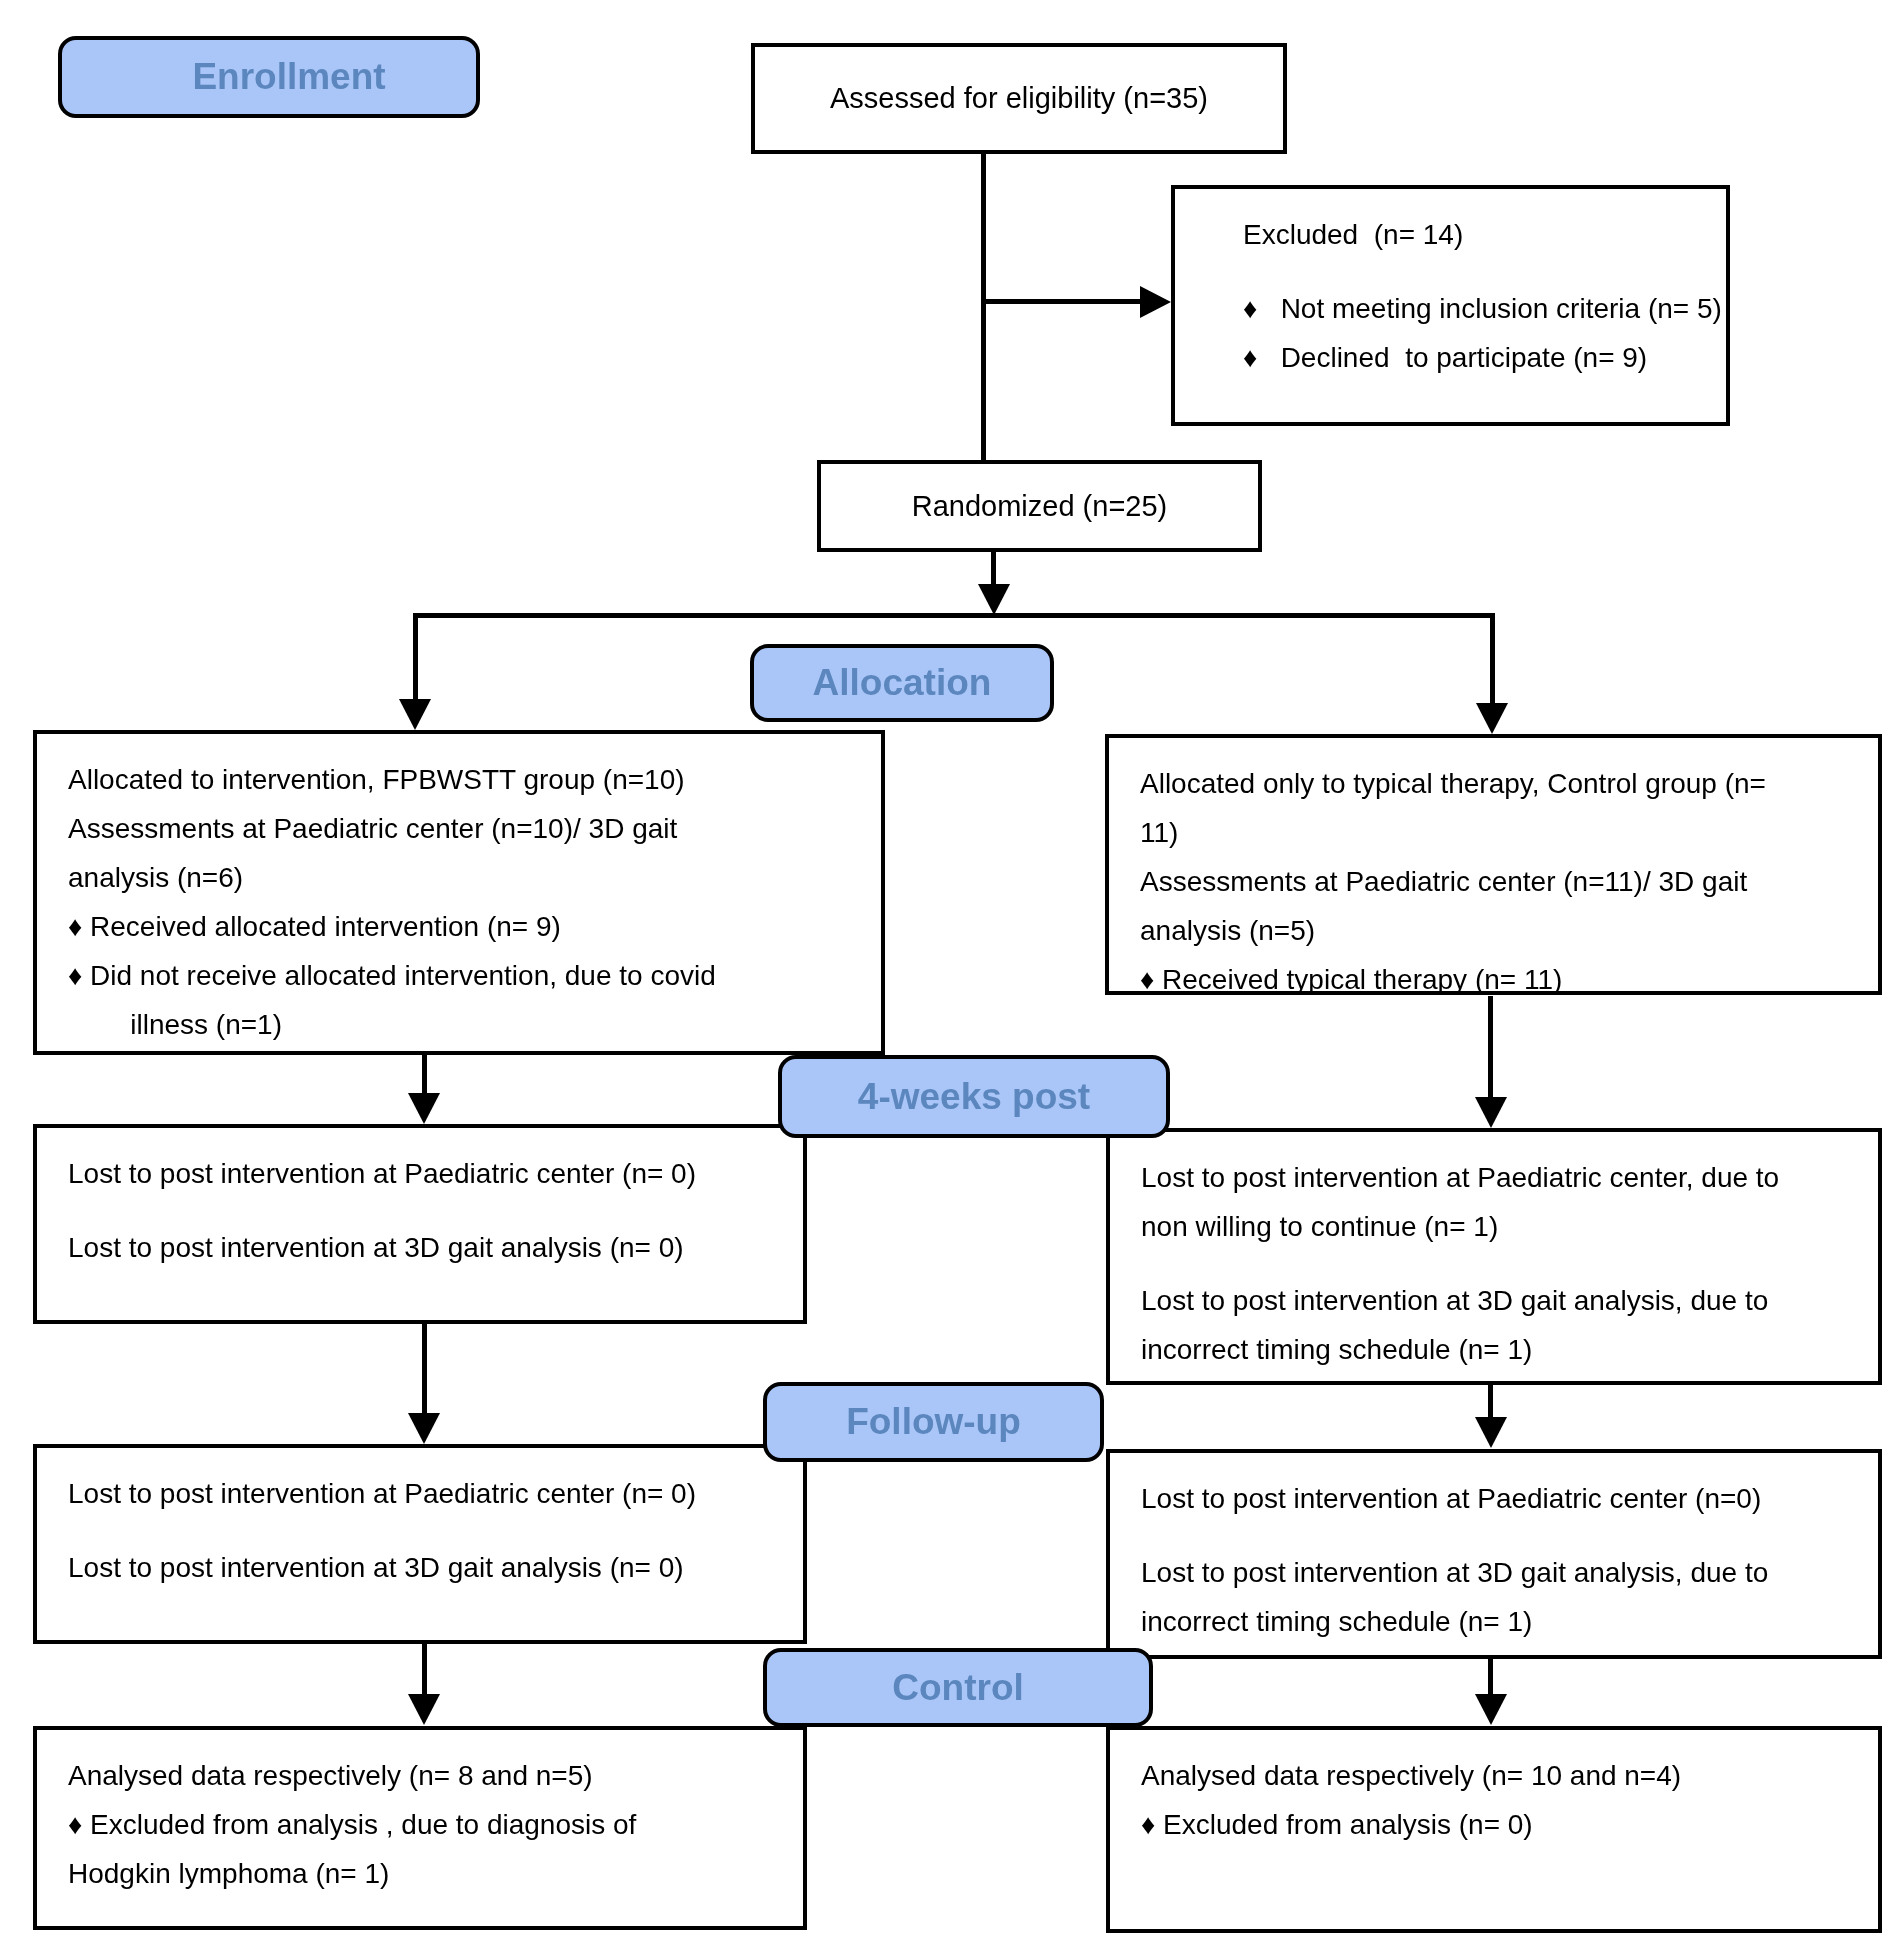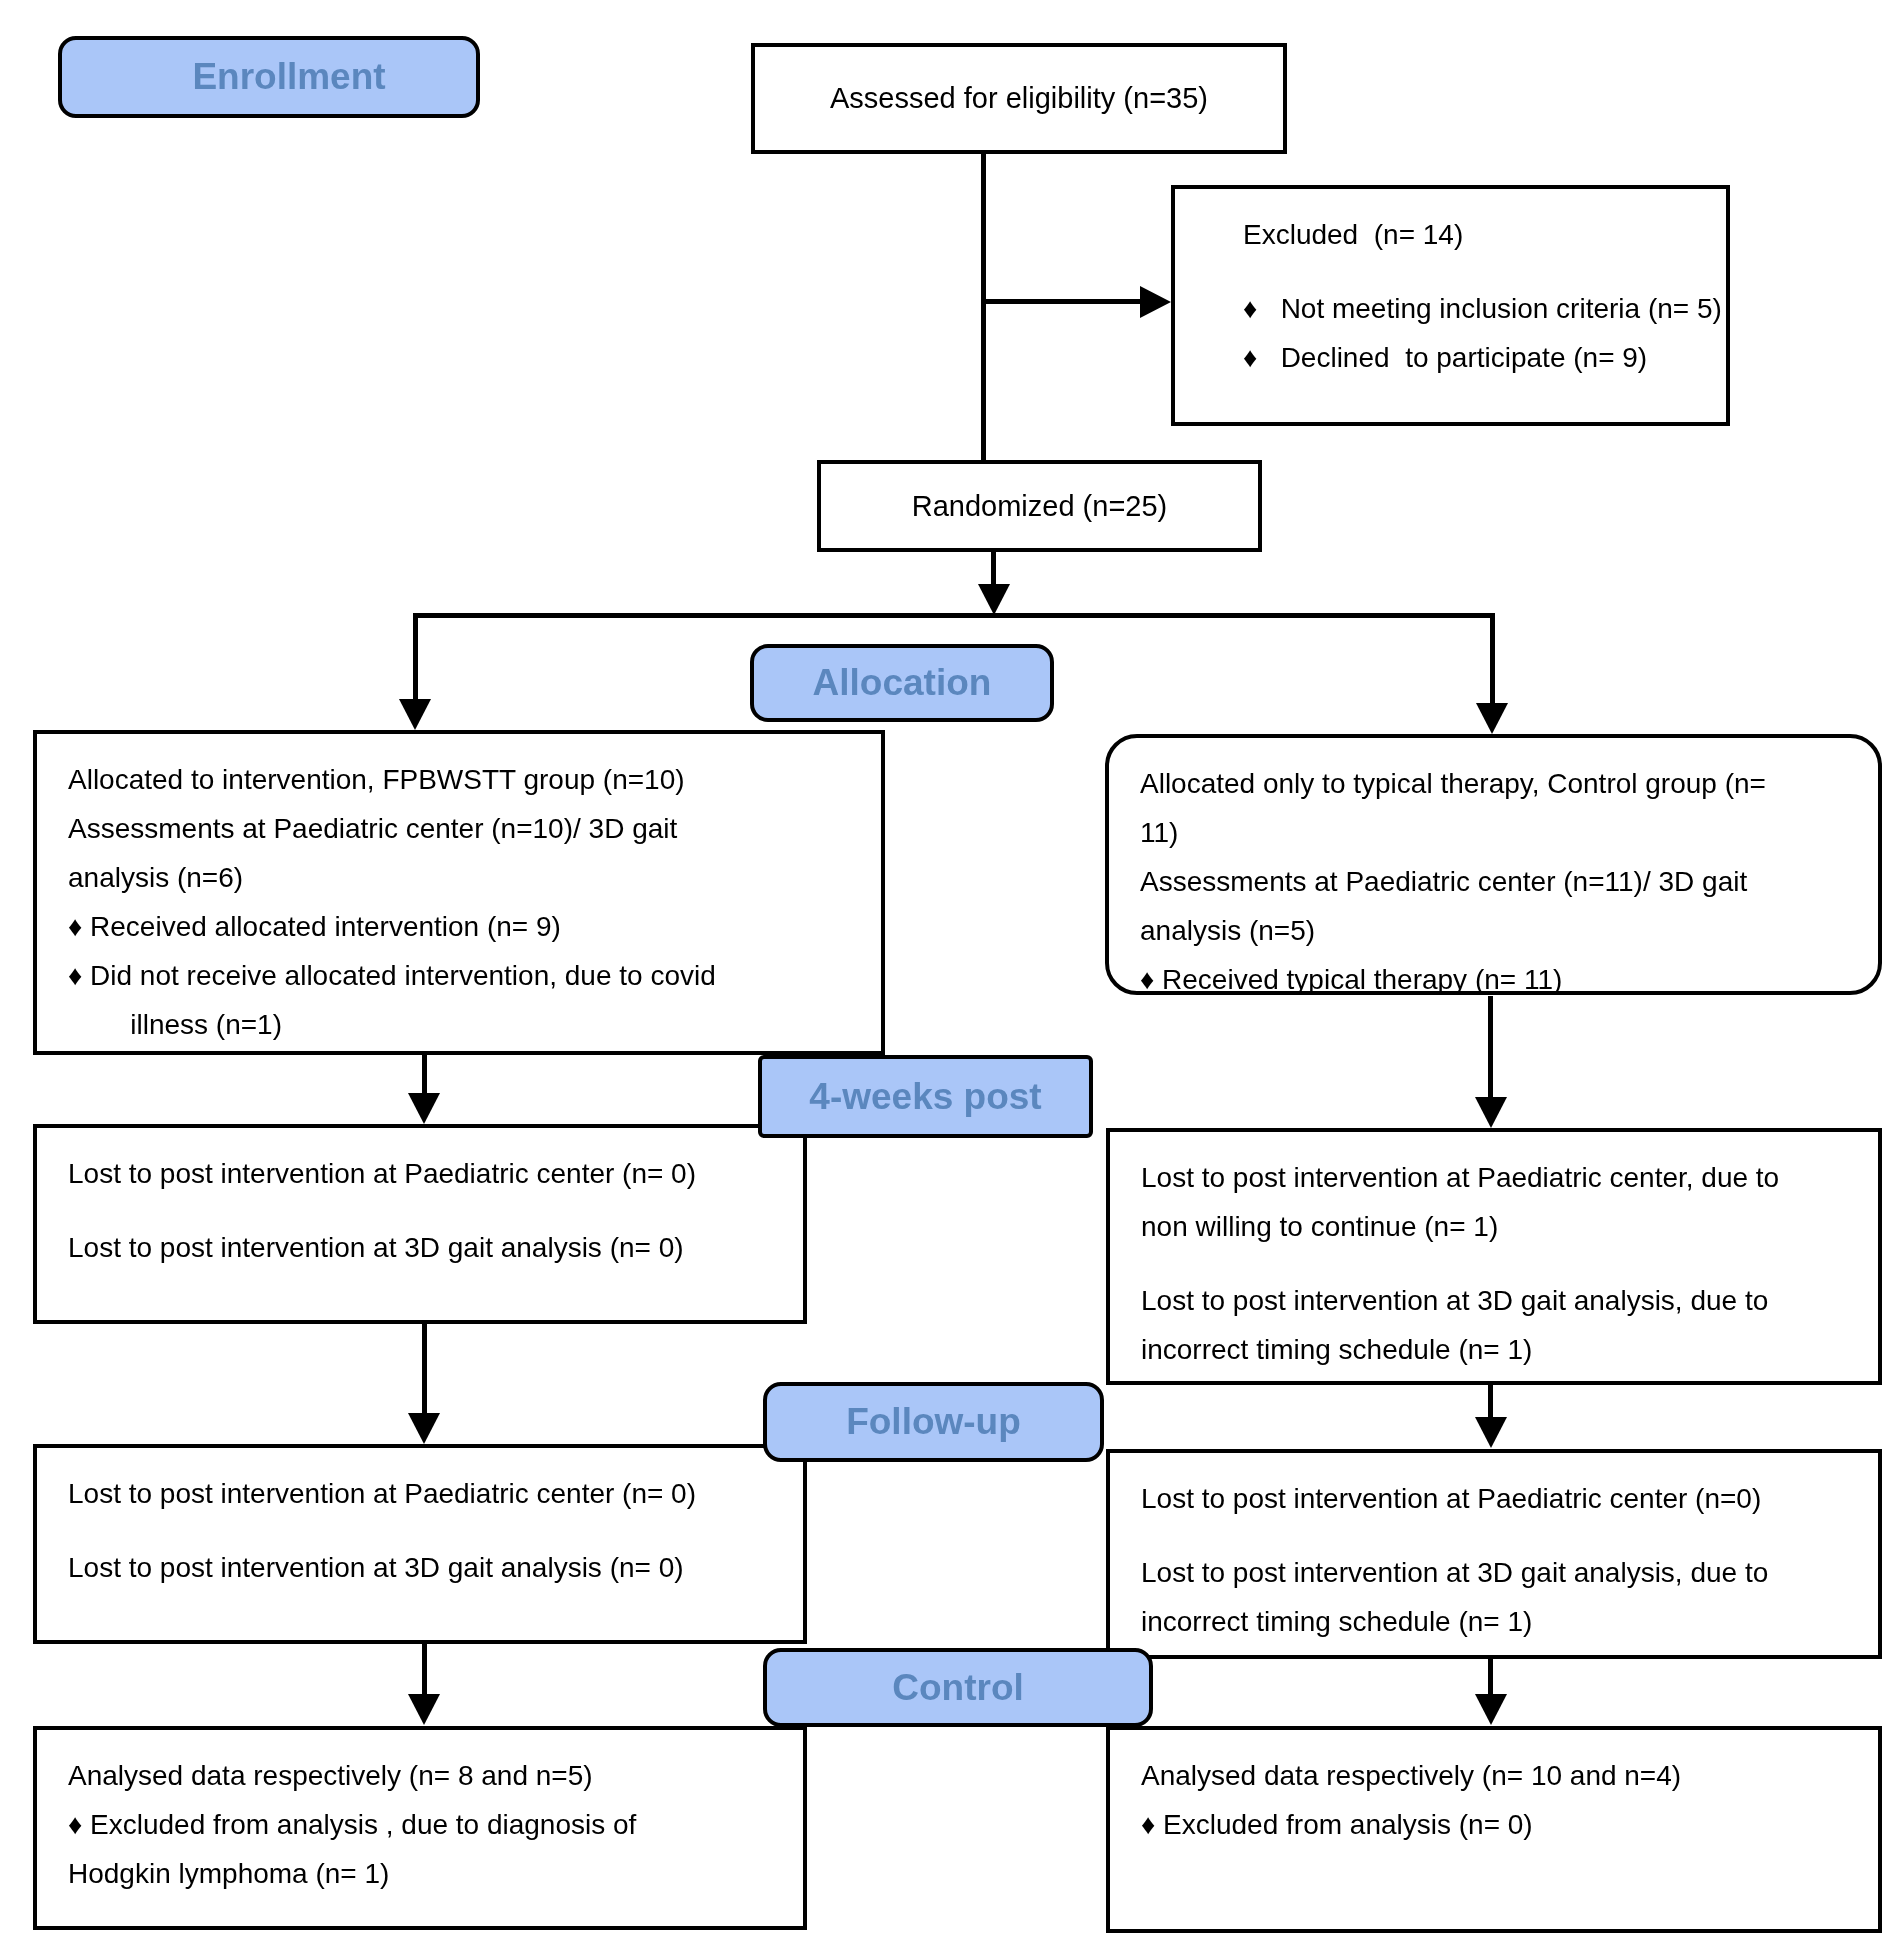--- a/index.html
+++ b/index.html
@@ -70,21 +70,21 @@
 </style>
 </head>
 <body>
 
 <div class="canvas">
 
   <div class="stage" style="left:58px;top:36px;width:422px;height:82px;padding-left:40px;">Enrollment</div>
 
   <div class="stage" style="left:750px;top:644px;width:304px;height:78px;">Allocation</div>
 
-  <div class="stage" style="left:758px;top:1055px;width:335px;height:83px;border-radius:6px;">4-weeks post</div>
+  <div class="stage" style="left:778px;top:1055px;width:392px;height:83px;">4-weeks post</div>
 
   <div class="stage" style="left:763px;top:1382px;width:341px;height:80px;">Follow-up</div>
 
   <div class="stage" style="left:763px;top:1648px;width:390px;height:79px;">Control</div>
 
   <div class="node center-txt" style="left:715px;top:43px;width:536px;height:111px;">Assessed for eligibility (n=35)</div>
 
   <div class="node" style="left:1171px;top:185px;width:559px;height:241px;padding-left:37px;">
     <div class="txt">
         <div class="tl">Excluded  (n= 14)</div>
@@ -100,21 +100,21 @@
     <div class="txt">
         <div class="tl">Allocated to intervention, FPBWSTT group (n=10)</div>
         <div class="tl">Assessments at Paediatric center (n=10)/ 3D gait</div>
         <div class="tl">analysis (n=6)</div>
         <div class="tl">♦ Received allocated intervention (n= 9)</div>
         <div class="tl">♦ Did not receive allocated intervention, due to covid</div>
         <div class="tl">        illness (n=1)</div>
       </div>
   </div>
 
-  <div class="node thin" style="left:1105px;top:734px;width:777px;height:261px;border-radius:32px;">
+  <div class="node thin" style="left:1105px;top:734px;width:777px;height:261px;">
     <div class="txt">
         <div class="tl">Allocated only to typical therapy, Control group (n=</div>
         <div class="tl">11)</div>
         <div class="tl">Assessments at Paediatric center (n=11)/ 3D gait</div>
         <div class="tl">analysis (n=5)</div>
         <div class="tl">♦ Received typical therapy (n= 11)</div>
       </div>
   </div>
 
   <div class="node thin" style="left:33px;top:1124px;width:774px;height:200px;">

